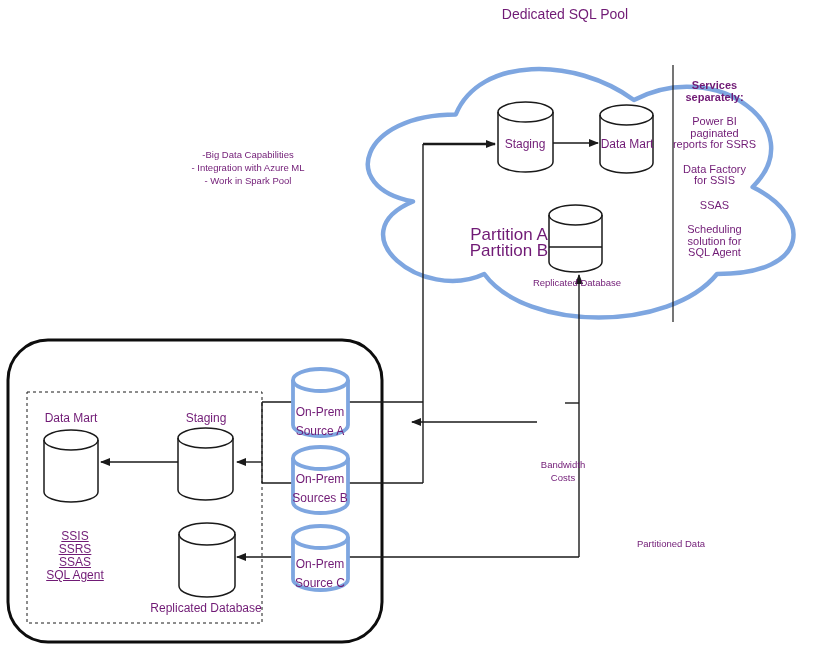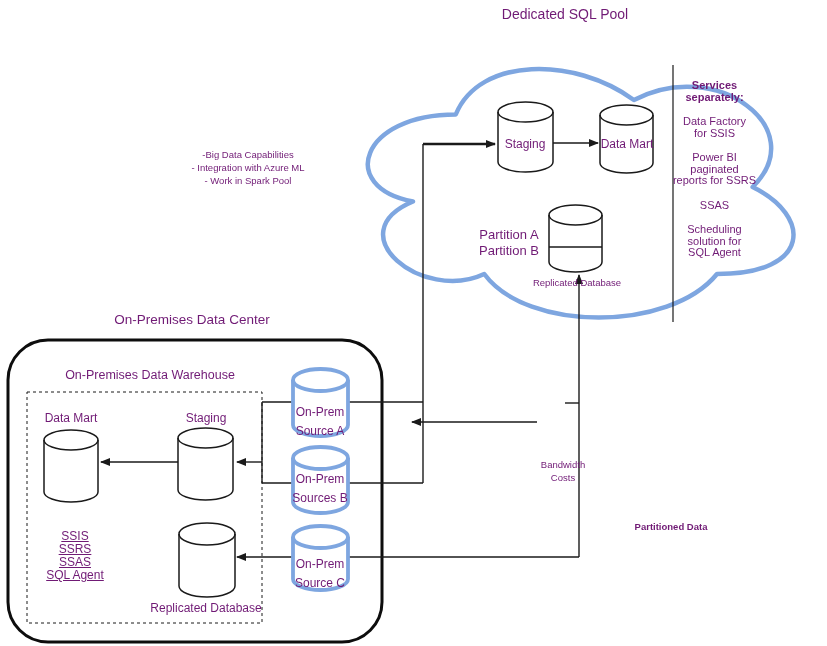--- a/index.html
+++ b/index.html
@@ -13,21 +13,21 @@
     text-align:center; white-space:pre-line; line-height:1.2;
   }
   .f14 { font-size:14px; }
   .f13 { font-size:13.5px; }
   .f12 { font-size:12.5px; }
   .f10 { font-size:12px; }
   .f9  { font-size:9.5px;text-align:center; }
   .lh13 { line-height:13px; }
   .lh12 { line-height:12.5px; }
   .lh11 { line-height:19px; }
-  .partition { font-size:13px; line-height:16px; }
+  .partition { font-size:17px; line-height:16px; }
   .services {
     position:absolute; left:658px; top:80px; width:113px;
     display:flex; flex-direction:column; gap:13px;
     font-size:11px; line-height:11.5px; text-align:center; white-space:pre-line;
   }
   .services .heading { font-weight:bold; }
 </style>
 </head>
 <body>
 
@@ -124,34 +124,32 @@
   <div class="lbl f10" style="left:627px; top:137px;">Data Mart</div>
 
   <div class="lbl partition" style="left:509px; top:227px;">Partition A
 Partition B</div>
 
   <div class="lbl f9" style="left:577px; top:277px;">Replicated Database</div>
 
   <div class="services">
     <div class="heading">Services
 separately:</div>
-    <div>Data Factory
-for SSIS</div>
     <div>Power BI
 paginated
 reports for SSRS</div>
+    <div>Data Factory
+for SSIS</div>
     <div>SSAS</div>
     <div>Scheduling
 solution for
 SQL Agent</div>
   </div>
 
-  <div class="lbl f13" style="left:192px; top:312px;">On-Premises Data Center</div>
 
-  <div class="lbl f12" style="left:150px; top:368px;">On-Premises Data Warehouse</div>
 
   <div class="lbl f10" style="left:71px; top:411px;">Data Mart</div>
 
   <div class="lbl f10" style="left:206px; top:411px;">Staging</div>
 
   <div class="lbl f10 lh13" style="left:75px; top:530px;text-decoration:underline;">SSIS
 SSRS
 SSAS
 SQL Agent</div>
 
@@ -162,15 +160,15 @@
 
   <div class="lbl f10 lh11" style="left:320px; top:470px;">On-Prem
 Sources B</div>
 
   <div class="lbl f10 lh11" style="left:320px; top:555px;">On-Prem
 Source C</div>
 
   <div class="lbl f9 lh12" style="left:563px; top:411px;margin-top:48px;">Bandwidth
 Costs</div>
 
-  <div class="lbl f9" style="left:671px; top:521px;font-weight:bold;">Partitioned Data</div>
+  <div class="lbl f9" style="left:671px; top:538px;">Partitioned Data</div>
 
 </div>
 
 </body></html>

